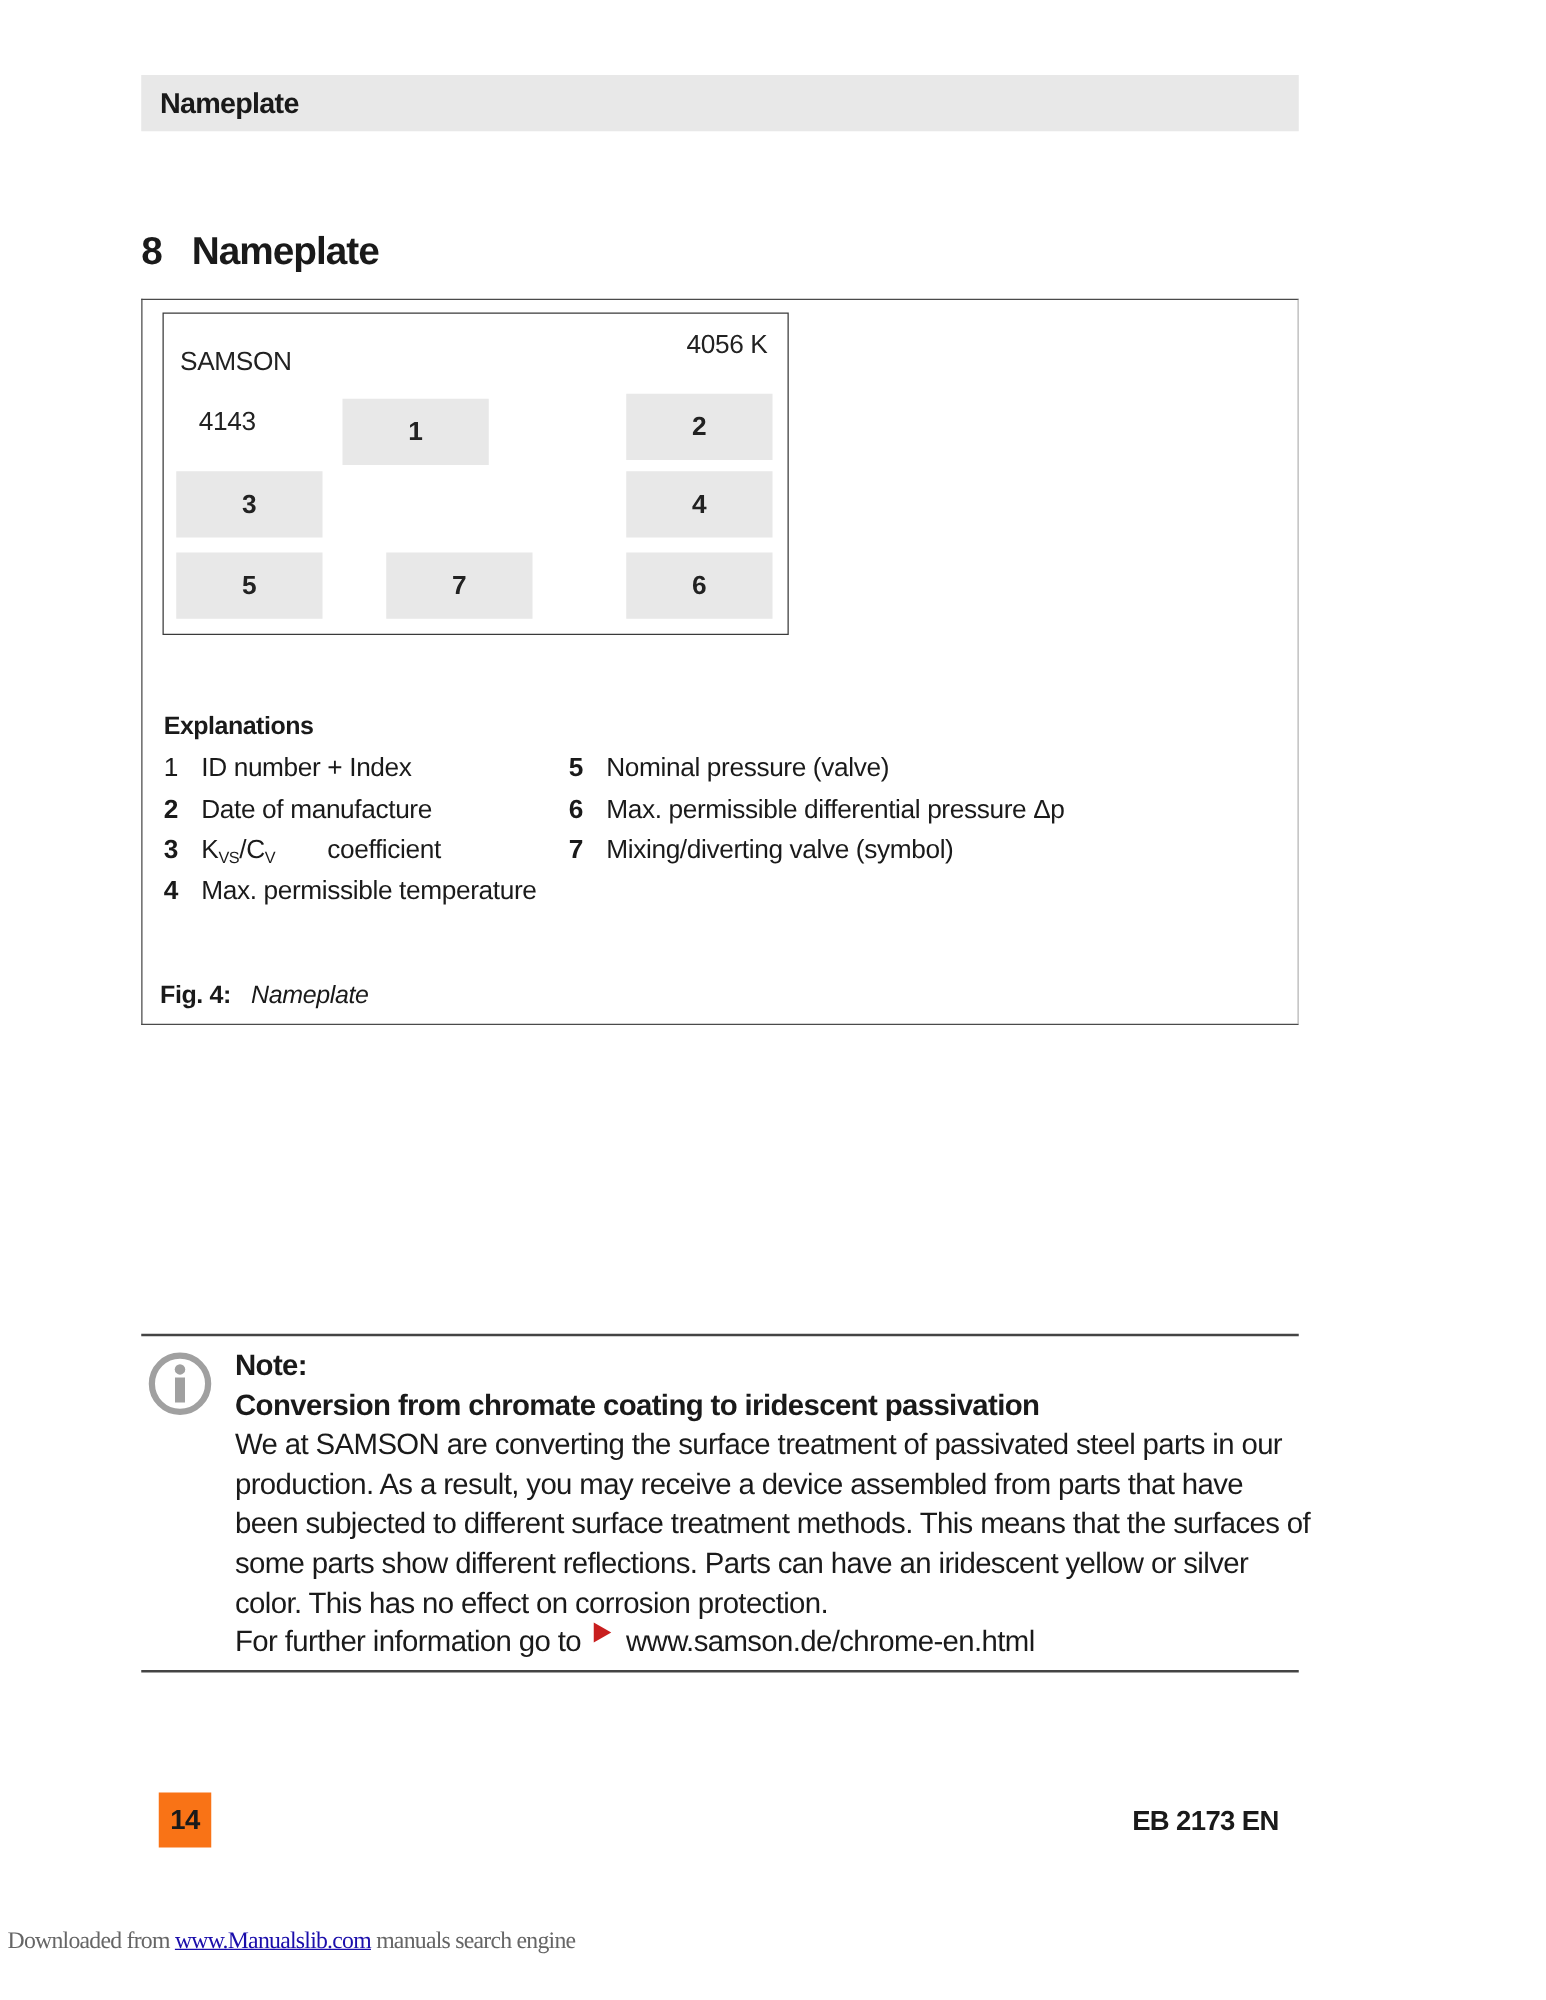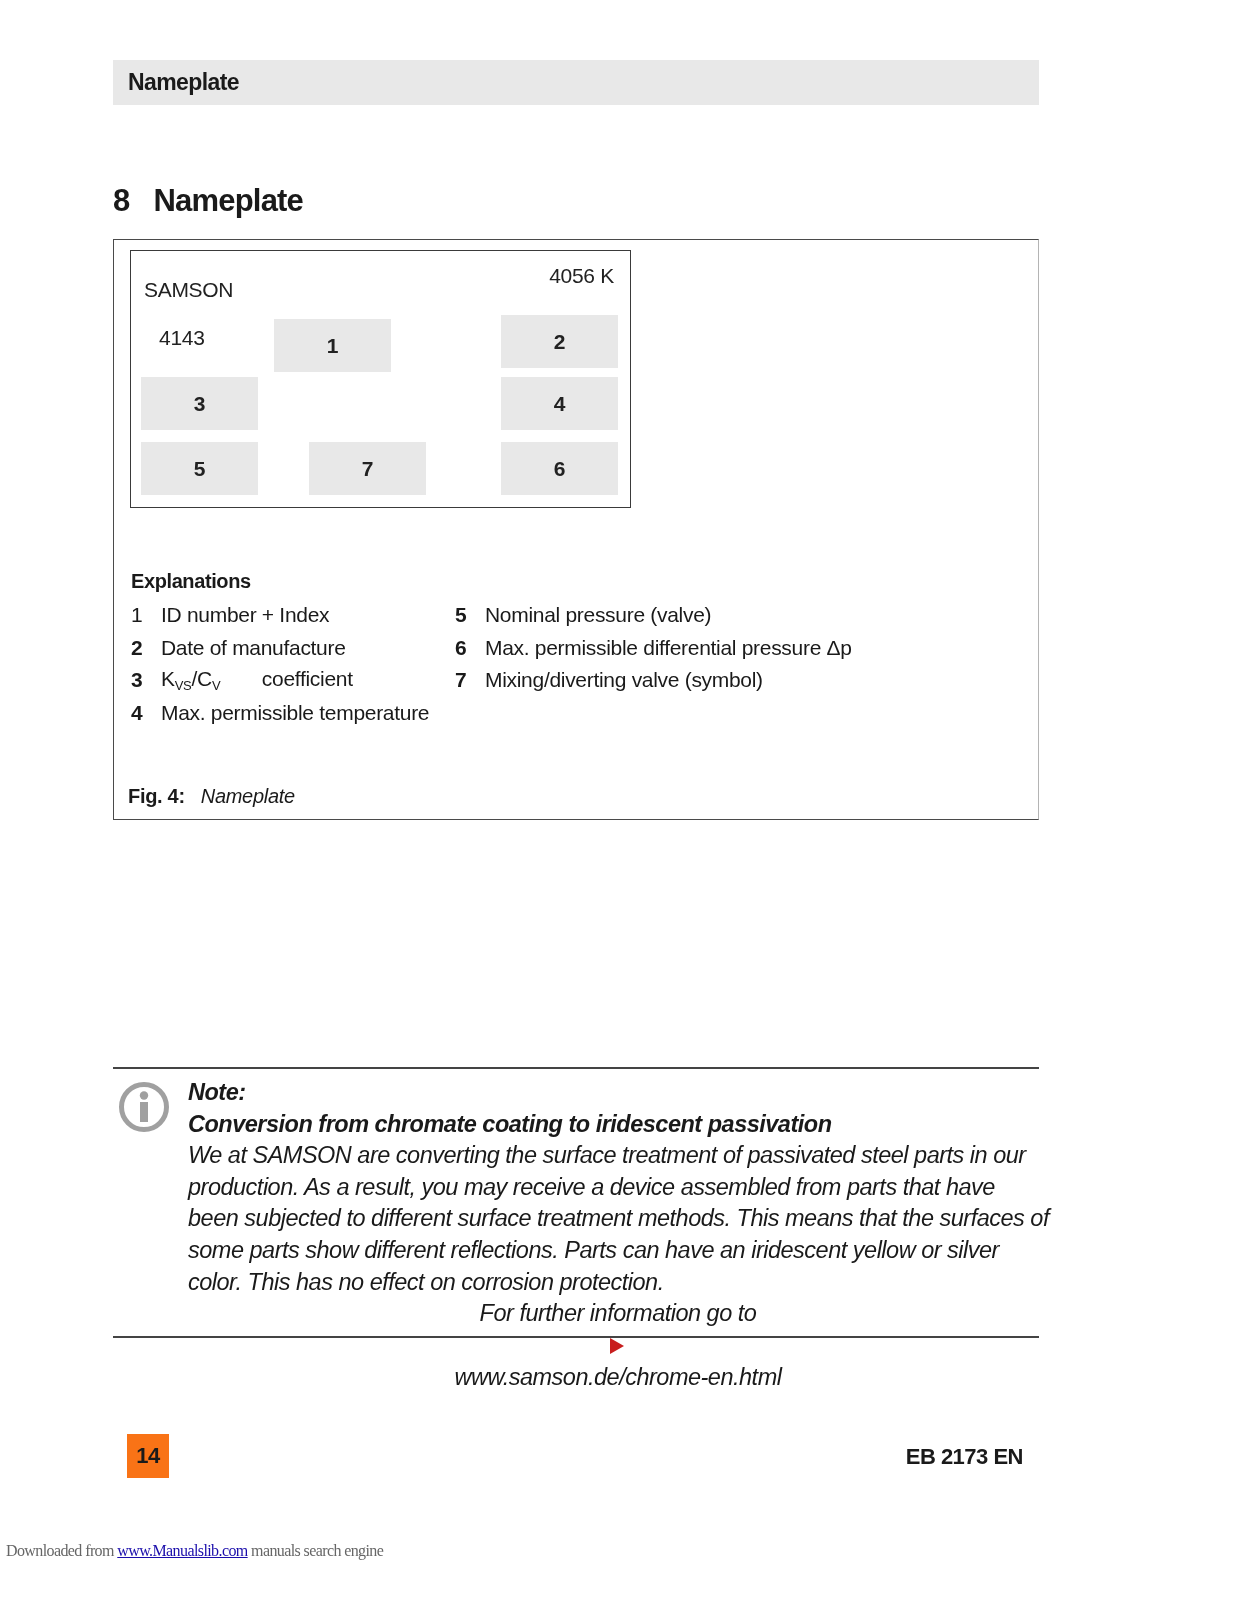--- a/index.html
+++ b/index.html
@@ -47,42 +47,42 @@
   .fig-name { font-style: italic; }
   .note-rule-top, .note-rule-bottom {
     position: absolute; left: 113px; width: 926px; height: 0;
     border-top: 2px solid #444;
   }
   .note-rule-top { top: 1067px; }
   .note-rule-bottom { top: 1336px; }
   .info-icon { position: absolute; left: 118px; top: 1081px; width: 52px; height: 52px; }
   .note-body {
     position: absolute; left: 188px; top: 1077px; width: 860px;
-    font-size: 23.5px; line-height: 31.6px; font-style: italic; letter-spacing: -0.5px;
+    font-size: 23.5px; line-height: 31.6px; letter-spacing: -0.5px;
   }
   .note-label, .note-heading { font-weight: bold; }
   .note-line { white-space: nowrap; }
-  .note-link-row { display: flex; align-items: center; gap: 8px; white-space: nowrap; flex-direction: column; }
+  .note-link-row { display: flex; gap: 8px; white-space: nowrap; }
   .red-arrow {
     display: inline-block; width: 0; height: 0;
     border-top: 8px solid transparent; border-bottom: 8px solid transparent;
     border-left: 14px solid #c81e1e; margin: 0 4px 0 2px;
   }
   .page-number {
     position: absolute; left: 127px; top: 1434px; width: 42px; height: 44px;
     background: #f97316; display: flex; align-items: center; justify-content: center;
     font-size: 22px; font-weight: bold; letter-spacing: -0.5px;
   }
   .doc-code {
     position: absolute; right: 214px; top: 1444px;
     font-size: 22px; font-weight: bold; letter-spacing: -0.5px;
   }
   .download-footer {
     position: absolute; left: 6px; top: 1542px; font-family: "Liberation Serif", "DejaVu Serif", serif;
-    font-size: 16px; color: #666; letter-spacing: -0.6px; white-space: nowrap;
+    font-size: 19px; color: #666; letter-spacing: -0.6px; white-space: nowrap;
   }
   .download-footer a { color: #1a0dab; text-decoration: underline; }
 </style>
 </head>
 <body>
 
 <div class="running-header">
   <span>Nameplate</span>
 </div>
 

